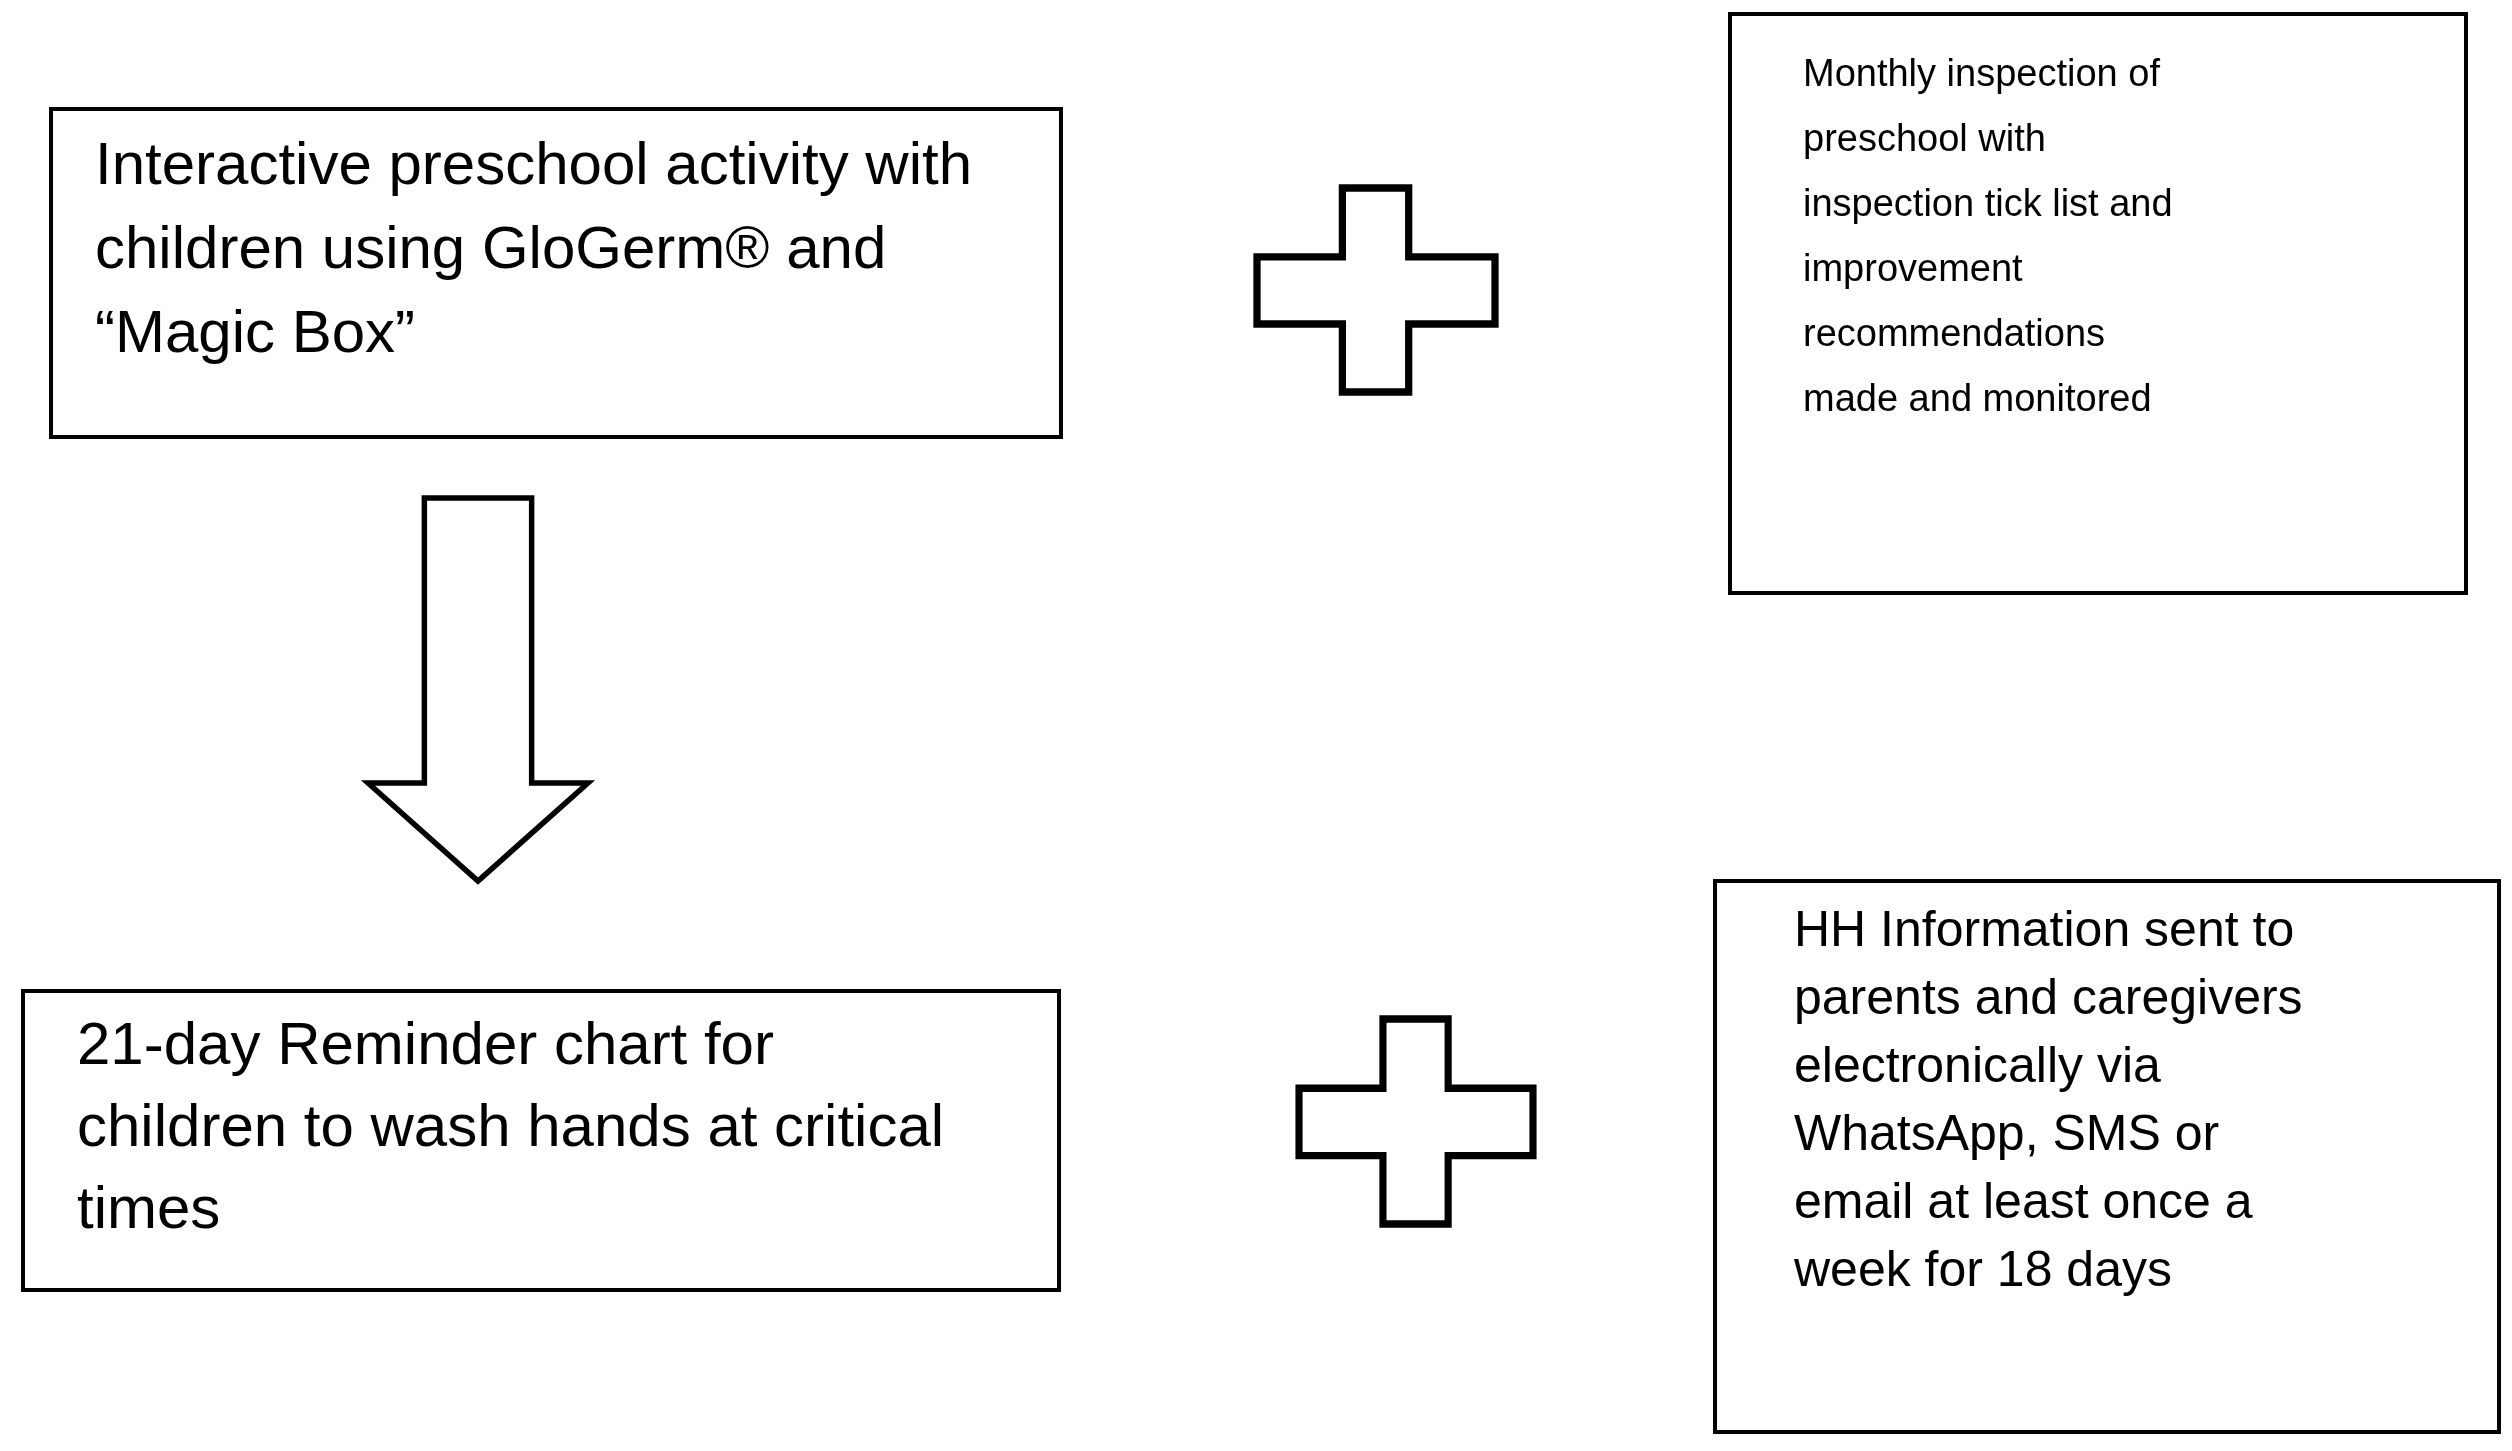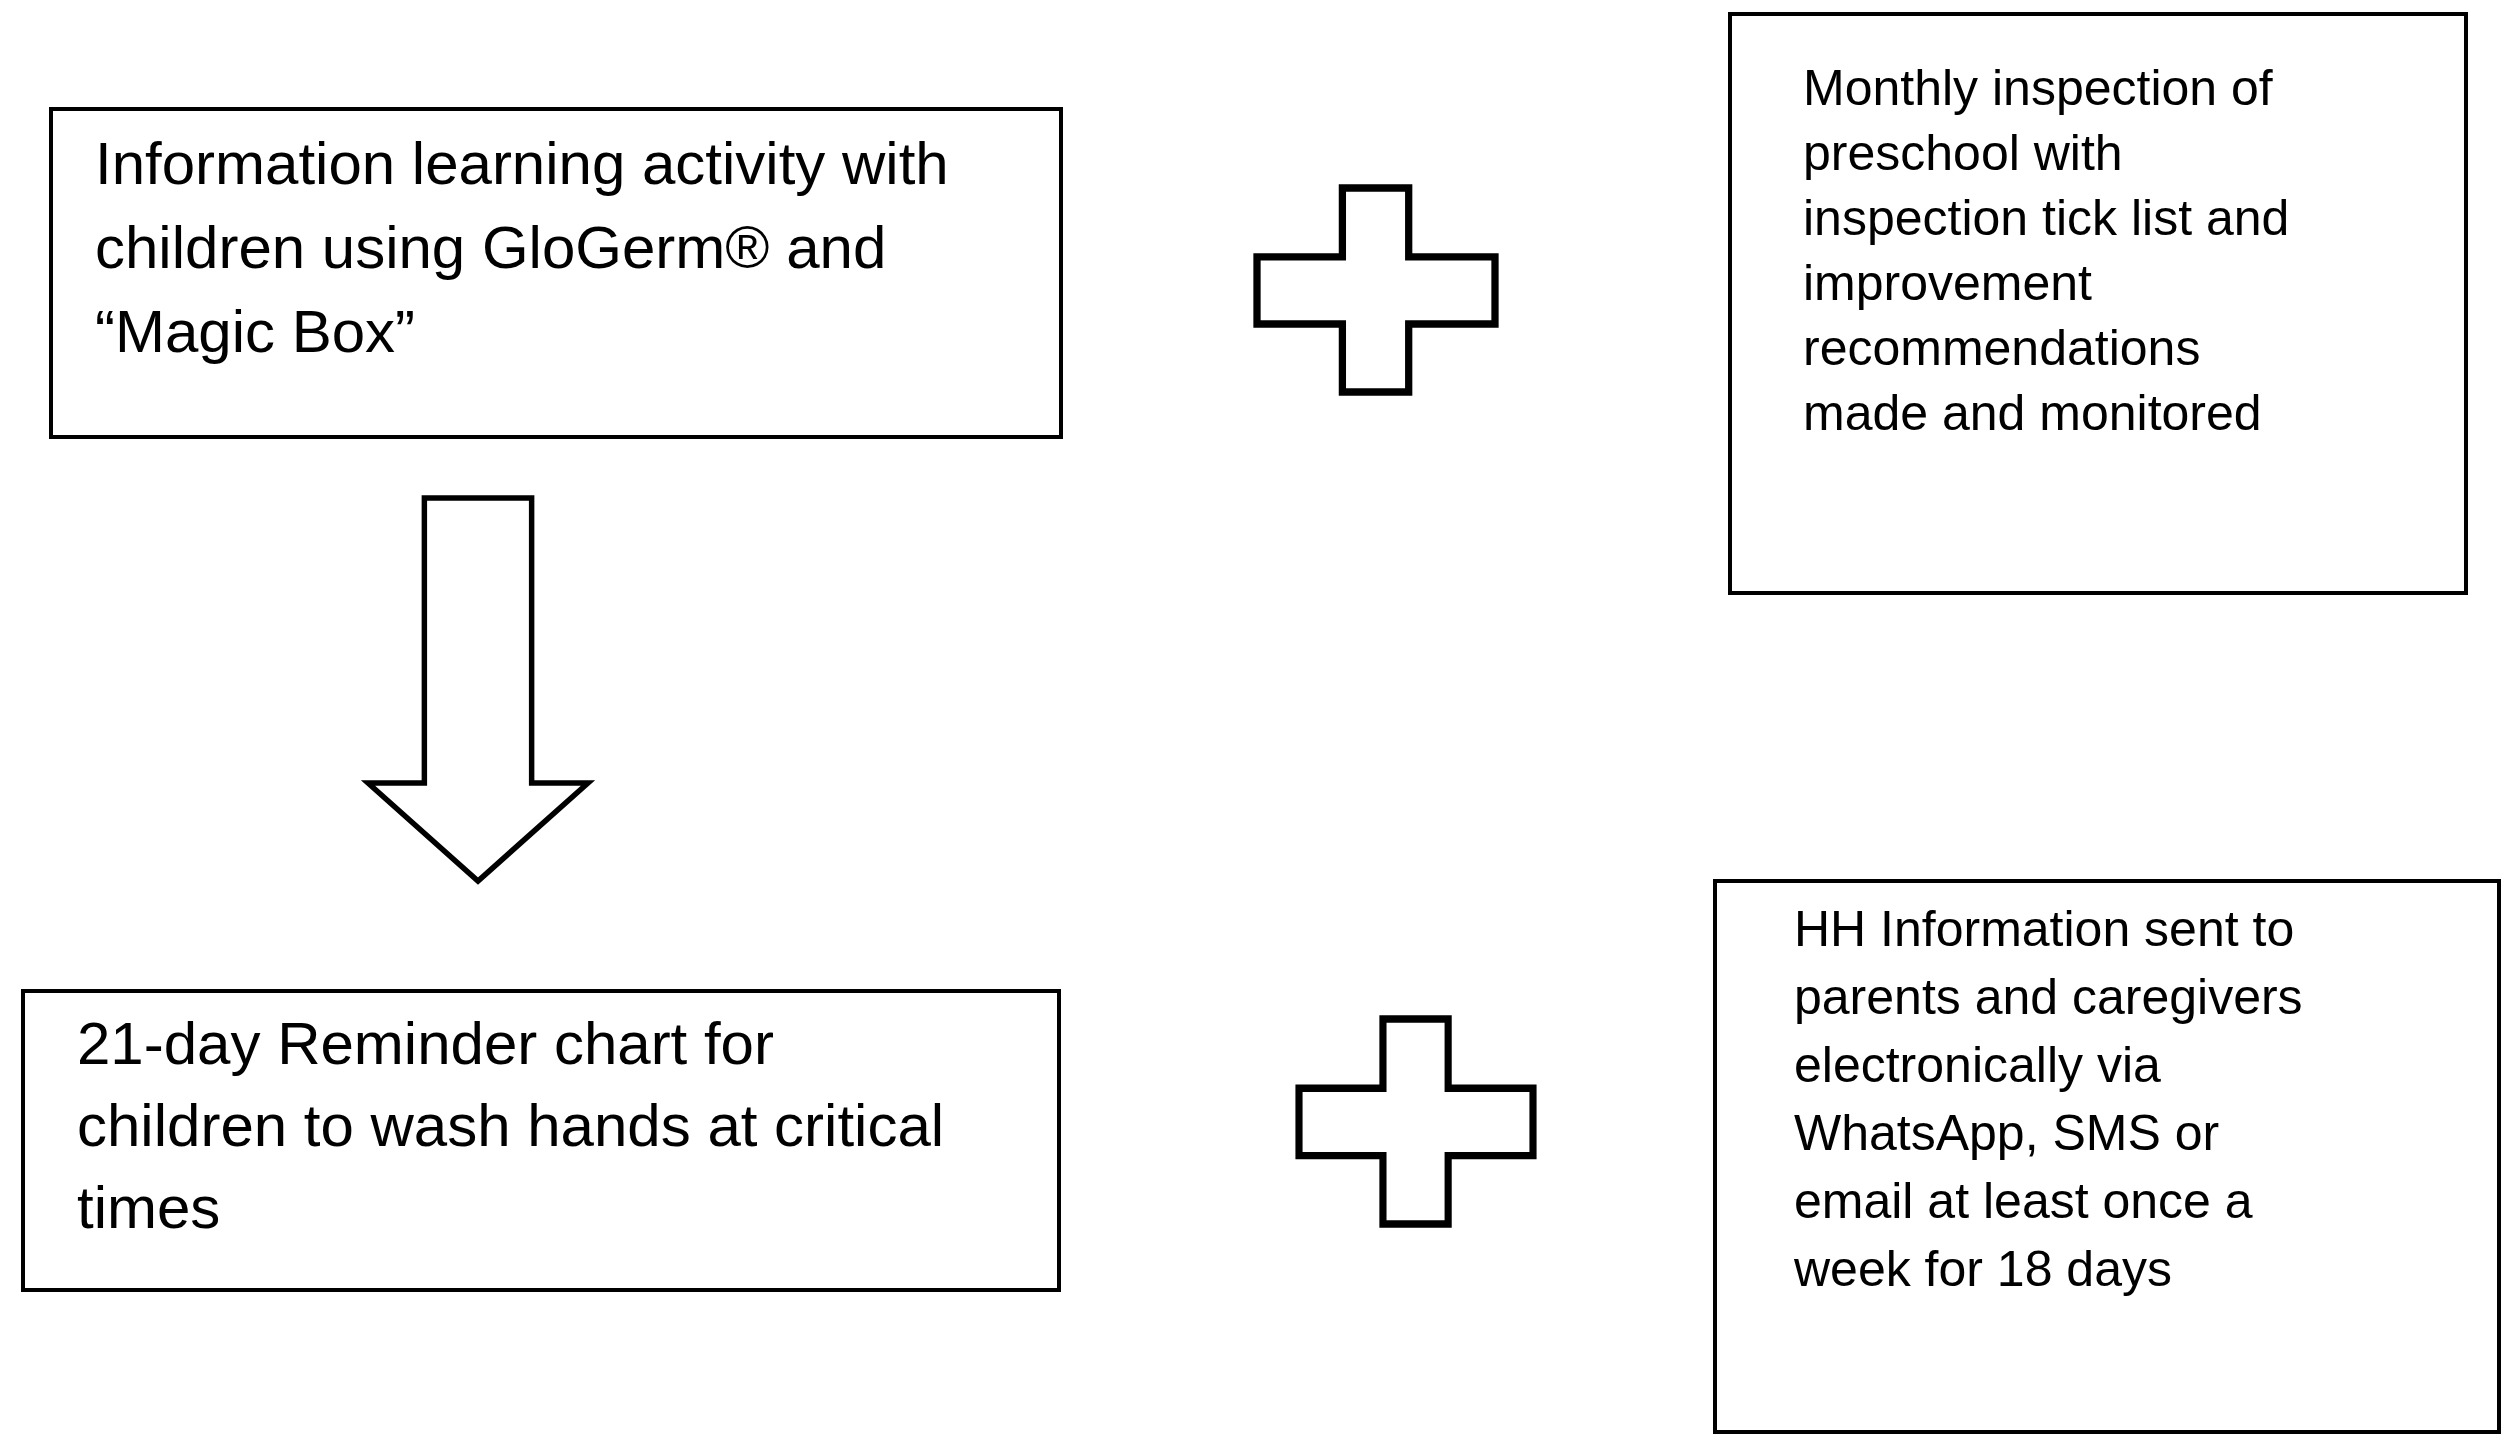--- a/index.html
+++ b/index.html
@@ -31,21 +31,21 @@
     left: 49px; top: 107px; width: 1014px; height: 332px;
     padding: 11px 18px 0 42px;
   }
   #box-activity .txt { font-size: 60px; line-height: 84px; }
 
   
   #box-inspection {
     left: 1728px; top: 11.8px; width: 740px; height: 583px;
     padding: 25.4px 9px 0 71px;
   }
-  #box-inspection .txt { font-size: 50px; line-height: 65px; margin-top: 15px; }
+  #box-inspection .txt { font-size: 38px; line-height: 65px; }
 
   
   #box-reminder {
     left: 21px; top: 989px; width: 1040px; height: 303px;
     padding: 10px 18px 0 52px;
   }
   #box-reminder .txt { font-size: 60px; line-height: 82px; }
 
   
   #box-information {
@@ -66,21 +66,21 @@
   #plus-top    { left: 1257px; top: 188px;  width: 238px; height: 204px; }
   #plus-bottom { left: 1299px; top: 1019px; width: 234px; height: 205px; }
   #arrow-down  { left: 368px;  top: 498px;  width: 220px; height: 383px; }
 </style>
 </head>
 <body>
 
 <div id="canvas">
 
   <div class="box" id="box-activity">
-    <span class="txt">Information learning activity with
+    <span class="txt">Interactive preschool activity with
 children using GloGerm® and
 “Magic Box”</span>
   </div>
 
   <div class="box" id="box-inspection">
     <span class="txt">Monthly inspection of
 preschool with
 inspection tick list and
 improvement
 recommendations

